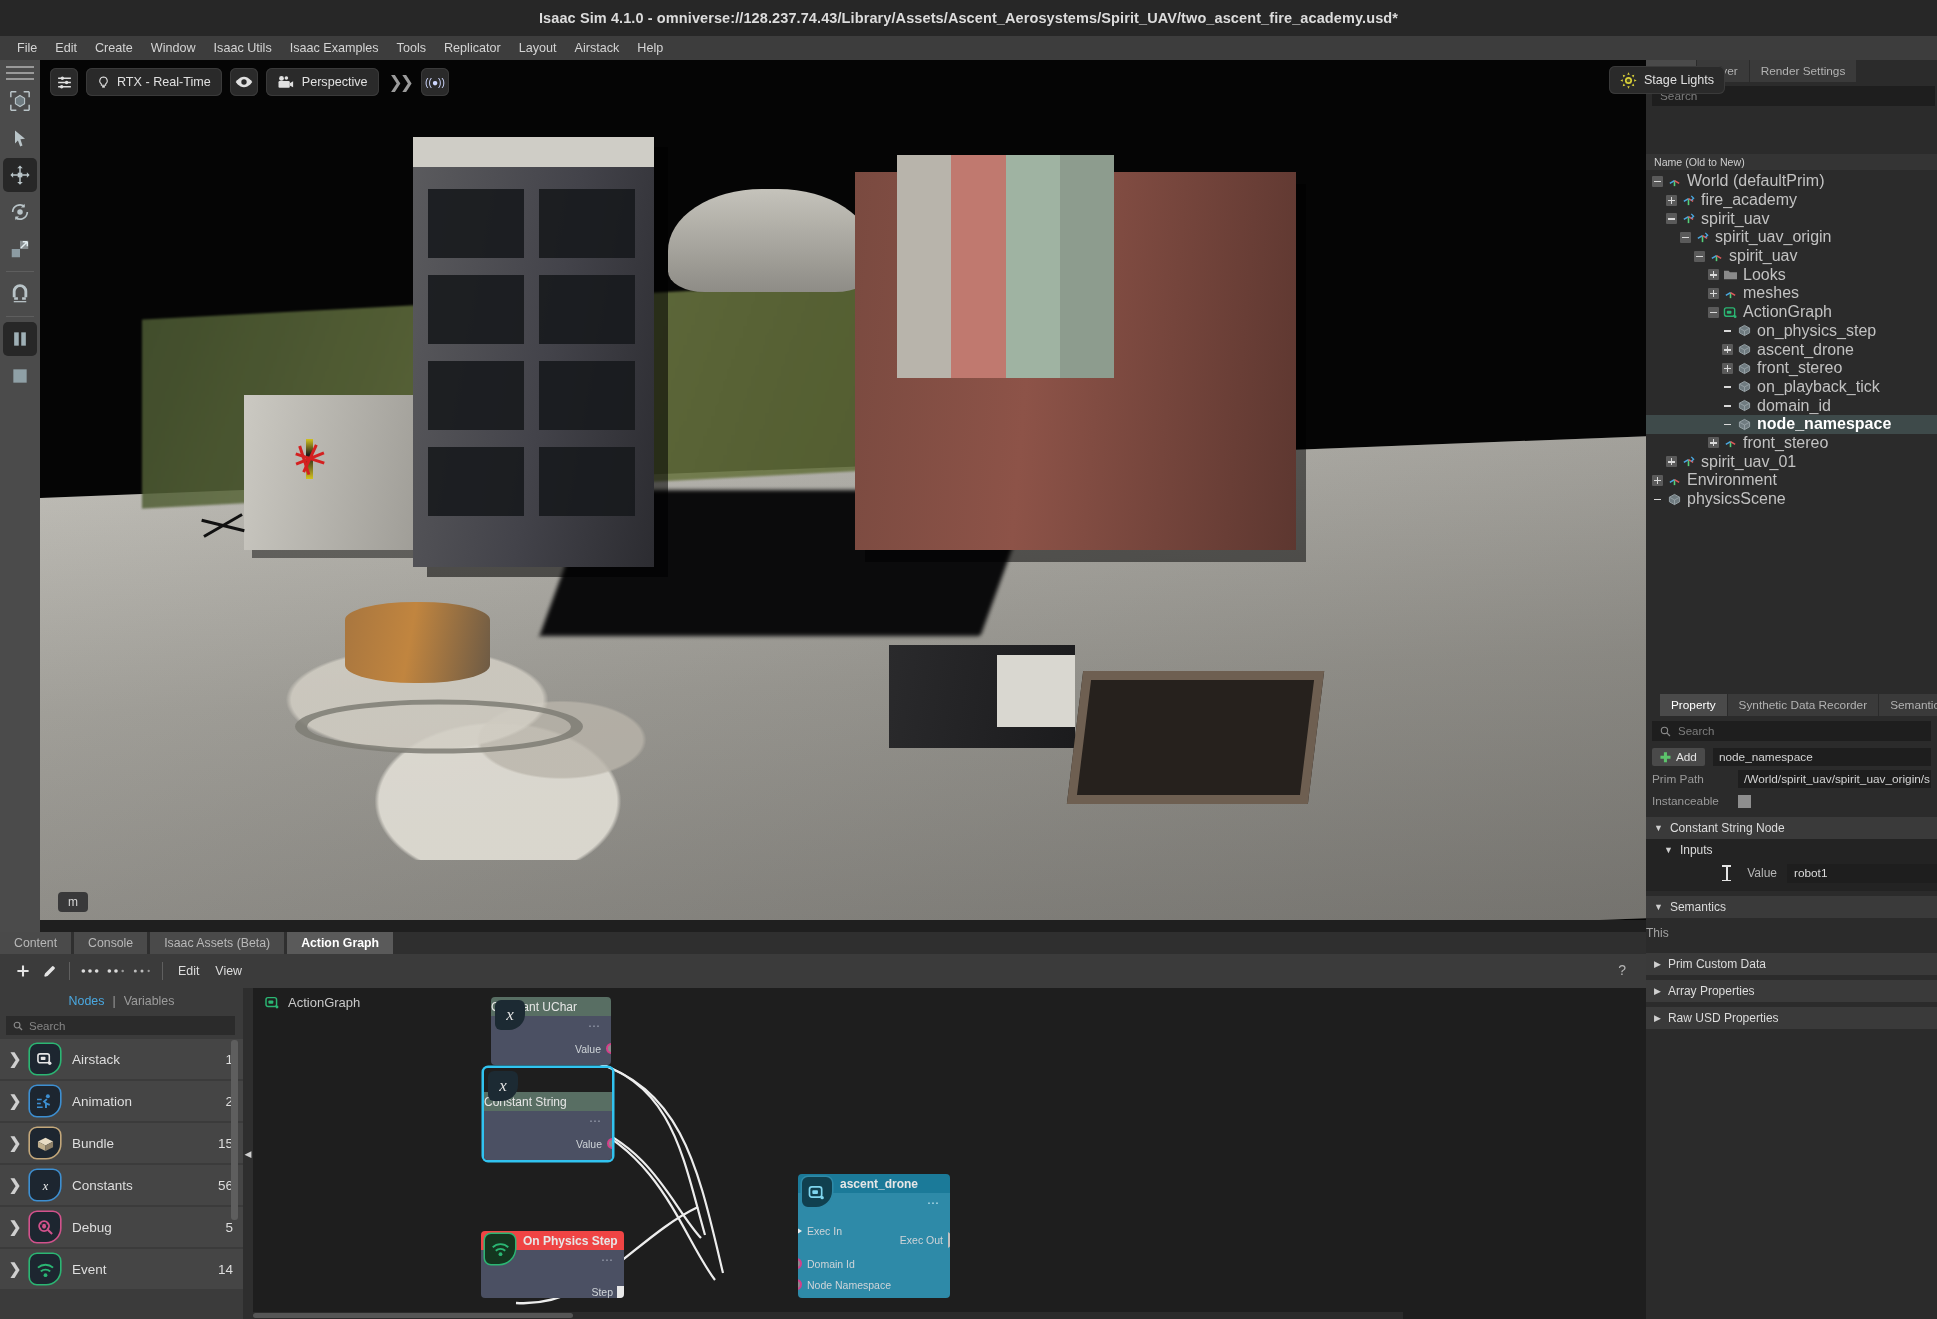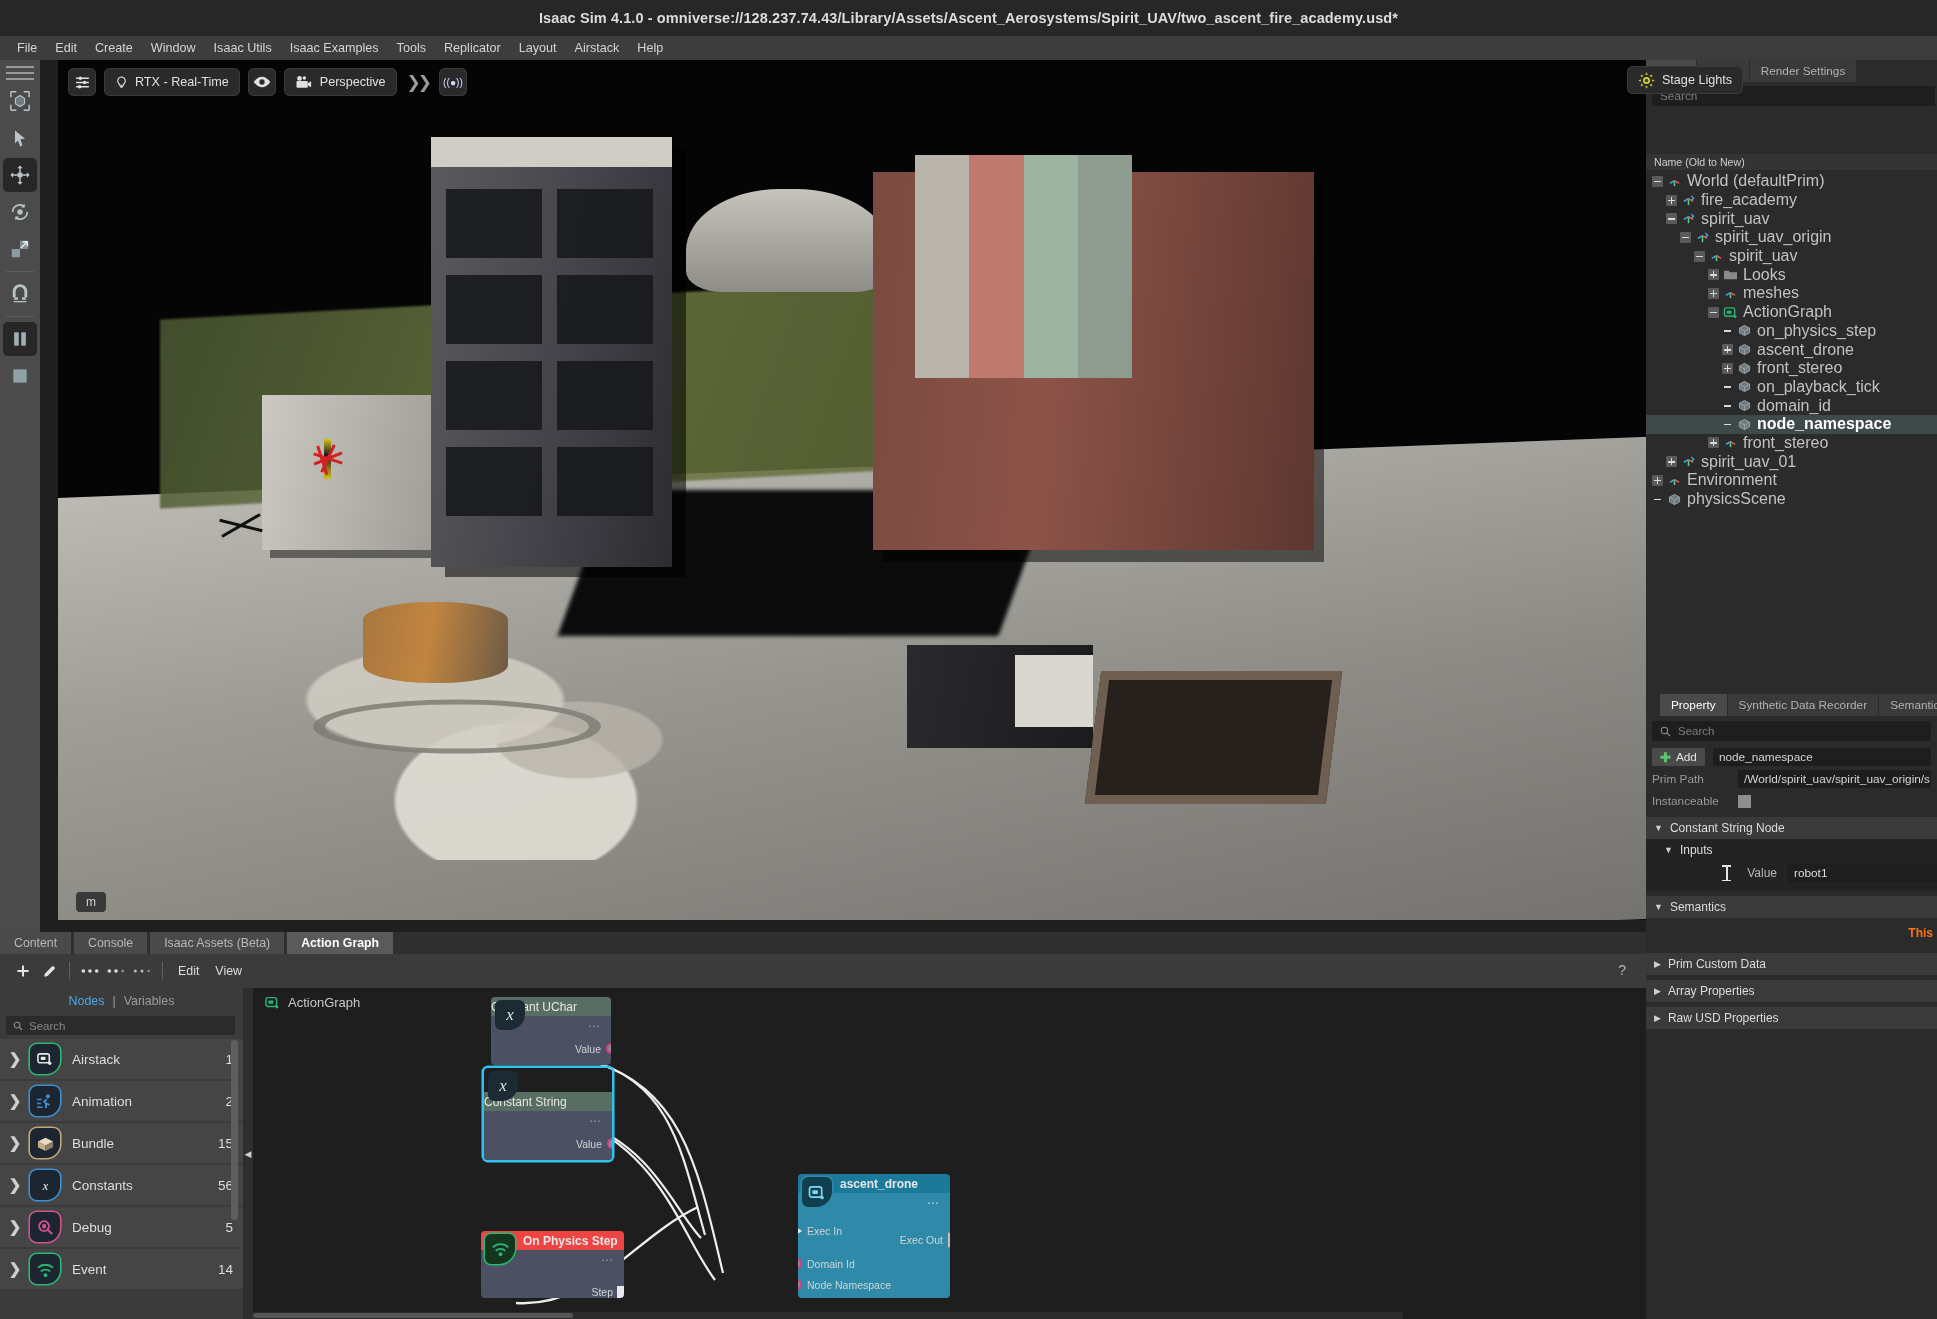--- a/index.html
+++ b/index.html
@@ -35,21 +35,21 @@
   .railgrip i { display:block; height:2px; background:#9a9a9a; }
   .railbtn {
     width:34px; height:34px; margin:3px auto; border-radius:5px;
     display:flex; align-items:center; justify-content:center; color:#b9c4c8;
   }
   .railbtn.active { background:#272727; }
   .raildiv { width:28px; height:1px; background:#5e5e5e; margin:5px auto;}
 
   
   .viewport {
-    position:absolute; left:58px; top:60px; width:1697px; height:860px;
+    position:absolute; left:40px; top:60px; width:1697px; height:860px;
     background:#000; overflow:hidden;
   }
   .vp-scene { position:absolute; inset:0; }
   .vp-sky { position:absolute; left:0; top:0; width:100%; height:100%; background:#050505;}
   .ground {
     position:absolute; left:-4%; top:47%; width:112%; height:56%;
     background:
       linear-gradient(160deg, rgba(255,255,255,.05), rgba(0,0,0,.25)),
       linear-gradient(#b9b7b0, #a5a39c 45%, #97958f);
     transform: skewY(-2.2deg);
@@ -193,22 +193,22 @@
   .subsection { background:#2b2b2b; height:22px; display:flex; align-items:center; gap:7px;
     padding-left:18px; font-size:12px; color:#dcdcdc;}
   .valrow { display:flex; align-items:center; height:24px; padding-left:18px; gap:10px;}
   .valrow .lbl { color:#b6b6b6; font-size:12px; margin-left:auto; }
   .valrow .inp { width:150px; height:19px; background:#1e1e1e; color:#dcdcdc; font-size:11.8px;
     display:flex; align-items:center; padding:0 7px; }
   .ibeam { width:9px; height:16px; position:relative; margin-left:58px;}
   .ibeam::before,.ibeam::after{content:"";position:absolute;left:0;width:9px;height:1.5px;background:#e4e4e4;}
   .ibeam::before{top:0;} .ibeam::after{bottom:0;}
   .ibeam i{position:absolute;left:4px;top:0;width:1.5px;height:16px;background:#e4e4e4;}
-  .semrow { height:30px; display:flex; align-items:center; justify-content:flex-end;
-    padding-right:4px; color:#f97316; font-size:12px; background:#2b2b2b;font-weight:bold;}
+  .semrow { height:30px; display:flex; align-items:center; justify-content:flex-start;
+    padding-right:4px; color:#a3a3a3; font-size:12px; background:#2b2b2b;}
 
   
   .bottomdock { position:absolute; left:0px; top:932px; width:1646px; height:387px; background:#3b3b3b;}
   .btabrow { display:flex; height:22px; background:#2f2f2f; }
   .btab { display:flex; align-items:center; padding:0 14px; font-size:12.3px;
     color:#b8b8b8; background:#4a4a4a; margin-right:3px; }
   .btab.active { background:#5a5a5a; color:#ffffff; font-weight:bold;}
   .agtoolbar { height:34px; display:flex; align-items:center; gap:0px; padding-left:10px;
     background:#3b3b3b; position:relative;}
   .agtb-i { width:26px; height:26px; display:flex; align-items:center; justify-content:center; color:#dcdcdc;}

